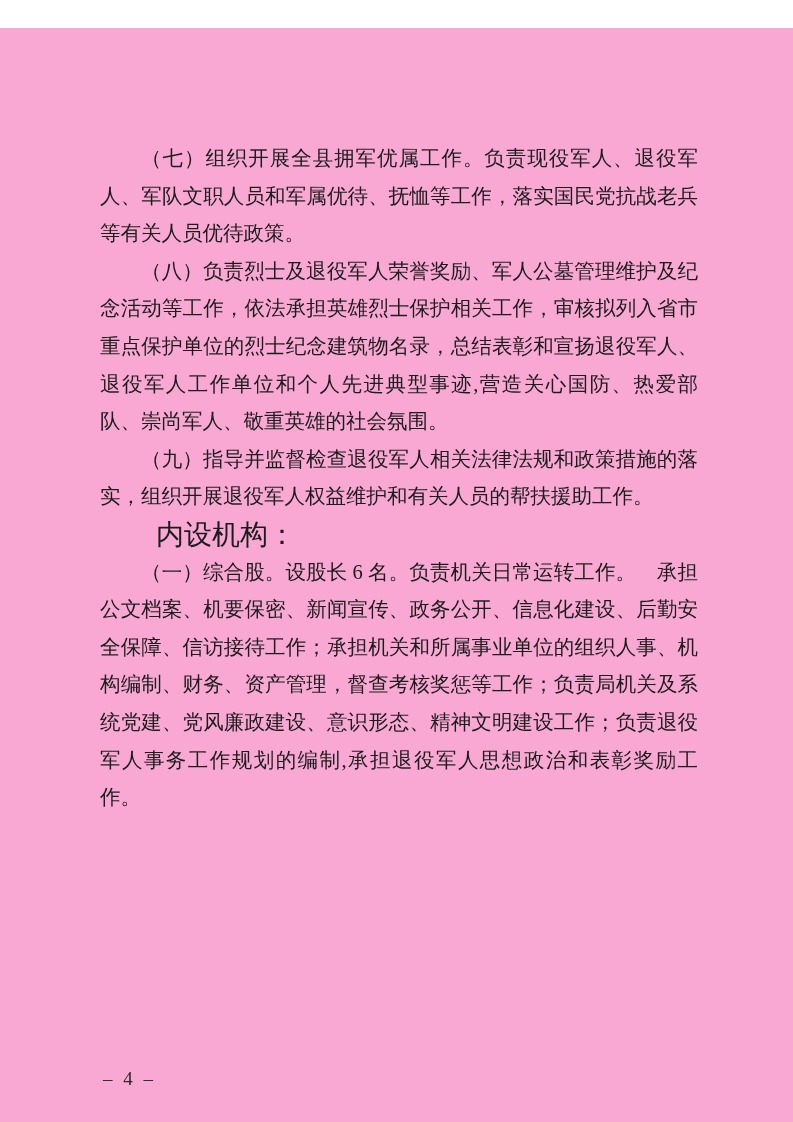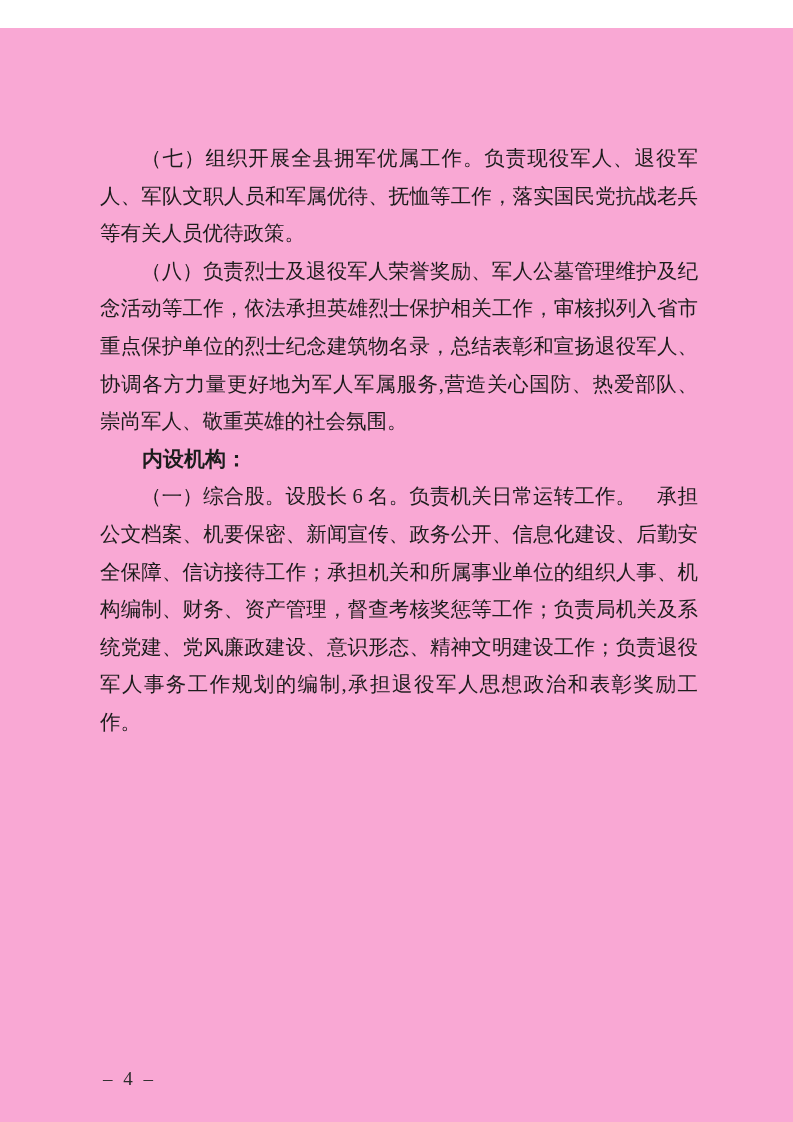--- a/index.html
+++ b/index.html
@@ -28,37 +28,38 @@
   }
   .para {
     margin: 0;
     padding: 0;
     text-indent: 2em;
   }
   .heading {
     margin: 0;
     padding: 0;
     text-indent: 2em;
-    font-weight: bold;
-    font-size: 21px;
+    font-weight: normal;
+    font-size: 28px;
   }
   .page-number {
     position: absolute;
     left: 103px;
     top: 1040px;
     font-size: 19px;
     letter-spacing: 3px;
     color: #2a2a2a;
   }
 </style>
 </head>
 <body>
 
 <div class="page">
   <div class="content">
     <p class="para">（七）组织开展全县拥军优属工作。负责现役军人、退役军人、军队文职人员和军属优待、抚恤等工作，落实国民党抗战老兵等有关人员优待政策。</p>
-    <p class="para">（八）负责烈士及退役军人荣誉奖励、军人公墓管理维护及纪念活动等工作，依法承担英雄烈士保护相关工作，审核拟列入省市重点保护单位的烈士纪念建筑物名录，总结表彰和宣扬退役军人、协调各方力量更好地为军人军属服务,营造关心国防、热爱部队、崇尚军人、敬重英雄的社会氛围。</p>
+    <p class="para">（八）负责烈士及退役军人荣誉奖励、军人公墓管理维护及纪念活动等工作，依法承担英雄烈士保护相关工作，审核拟列入省市重点保护单位的烈士纪念建筑物名录，总结表彰和宣扬退役军人、退役军人工作单位和个人先进典型事迹,营造关心国防、热爱部队、崇尚军人、敬重英雄的社会氛围。</p>
+    <p class="para">（九）指导并监督检查退役军人相关法律法规和政策措施的落实，组织开展退役军人权益维护和有关人员的帮扶援助工作。</p>
     <p class="heading">内设机构：</p>
     <p class="para">（一）综合股。设股长 6 名。负责机关日常运转工作。　承担公文档案、机要保密、新闻宣传、政务公开、信息化建设、后勤安全保障、信访接待工作；承担机关和所属事业单位的组织人事、机构编制、财务、资产管理，督查考核奖惩等工作；负责局机关及系统党建、党风廉政建设、意识形态、精神文明建设工作；负责退役军人事务工作规划的编制,承担退役军人思想政治和表彰奖励工作。</p>
   </div>
 
   <div class="page-number">– 4 –</div>
 </div>
 
 </body></html>

